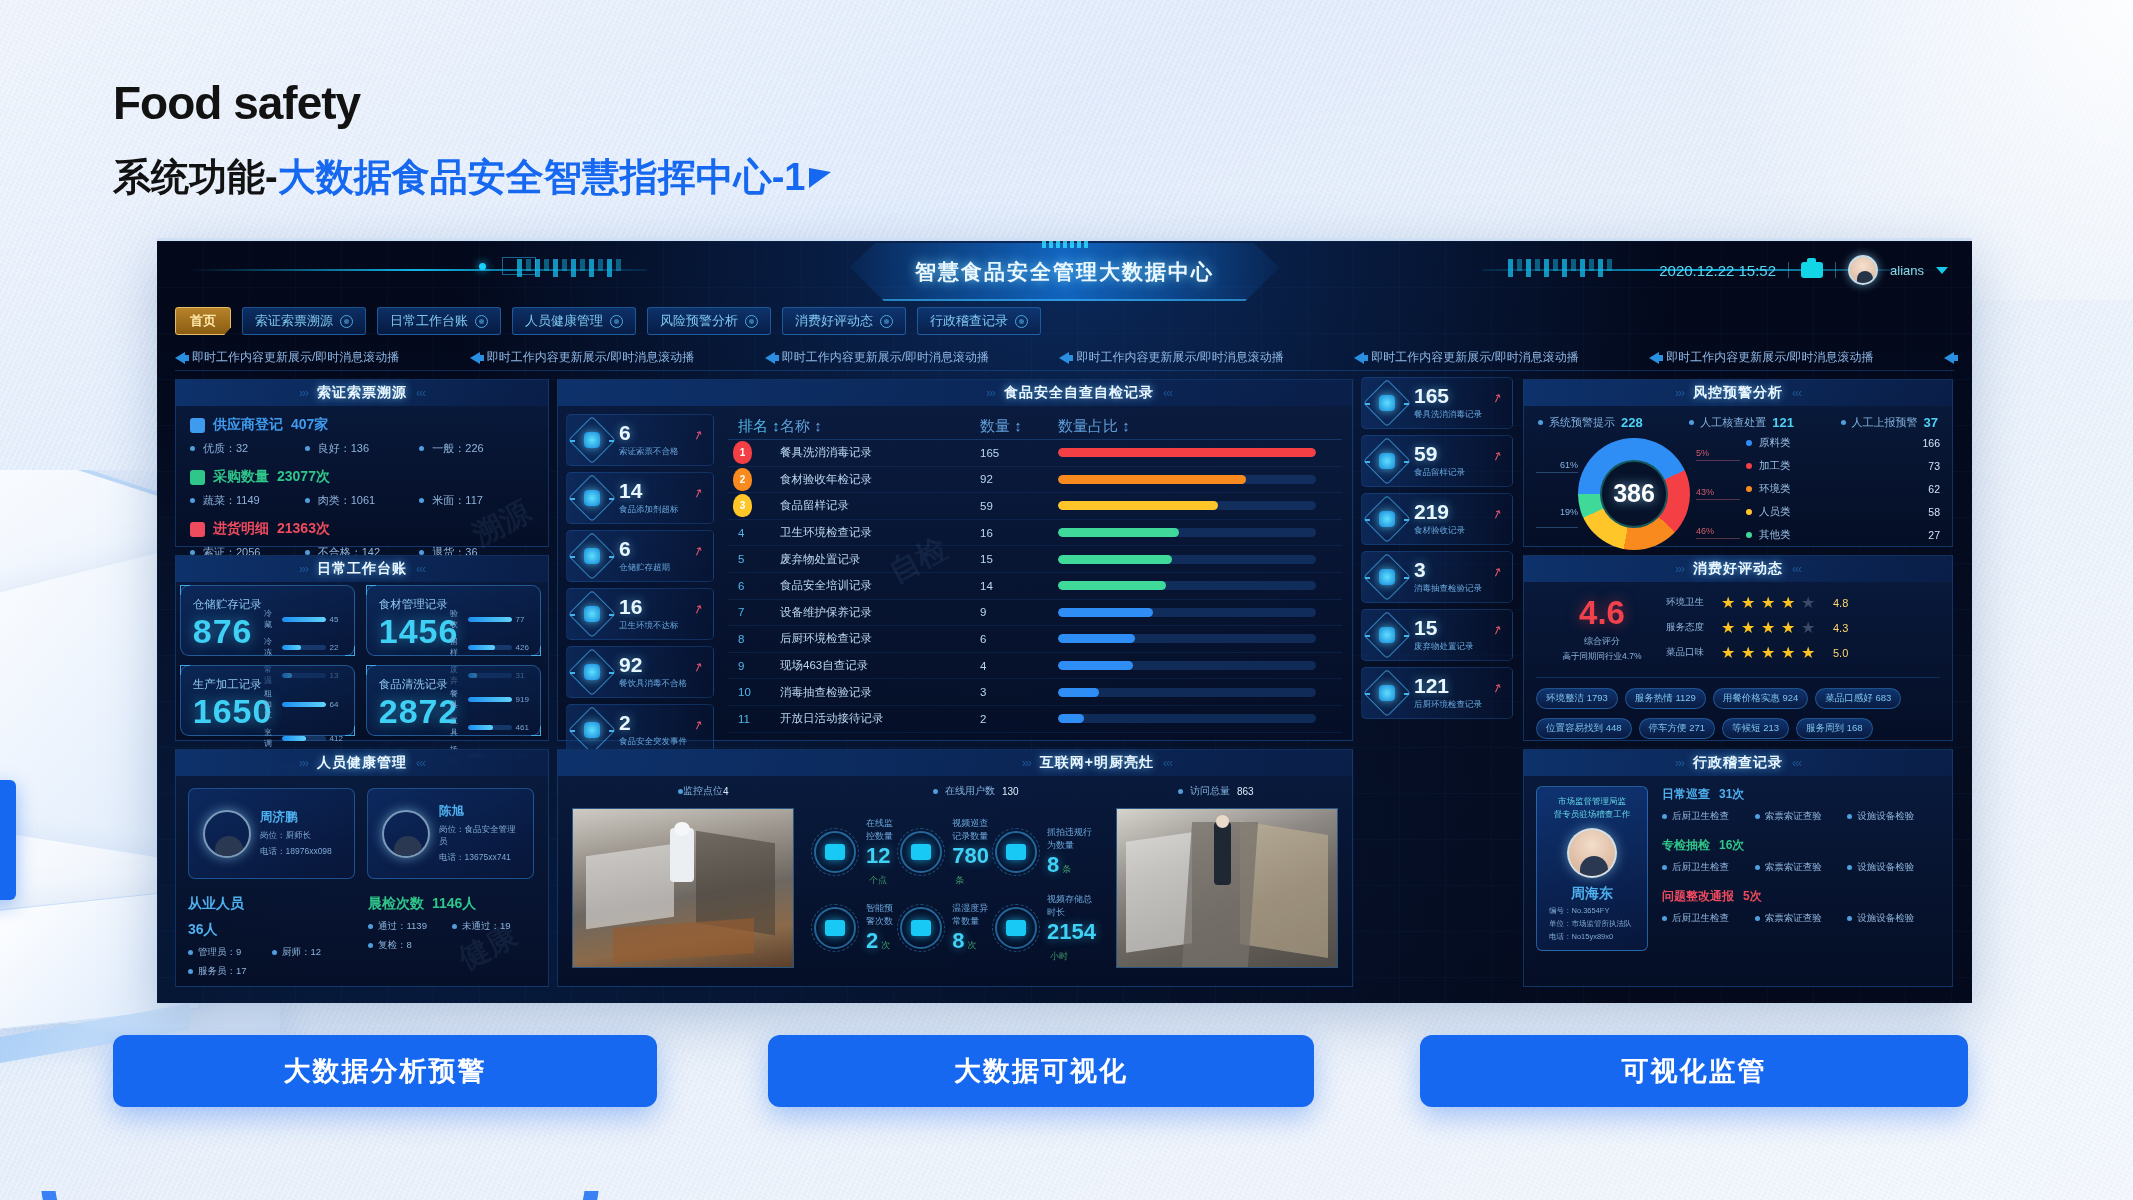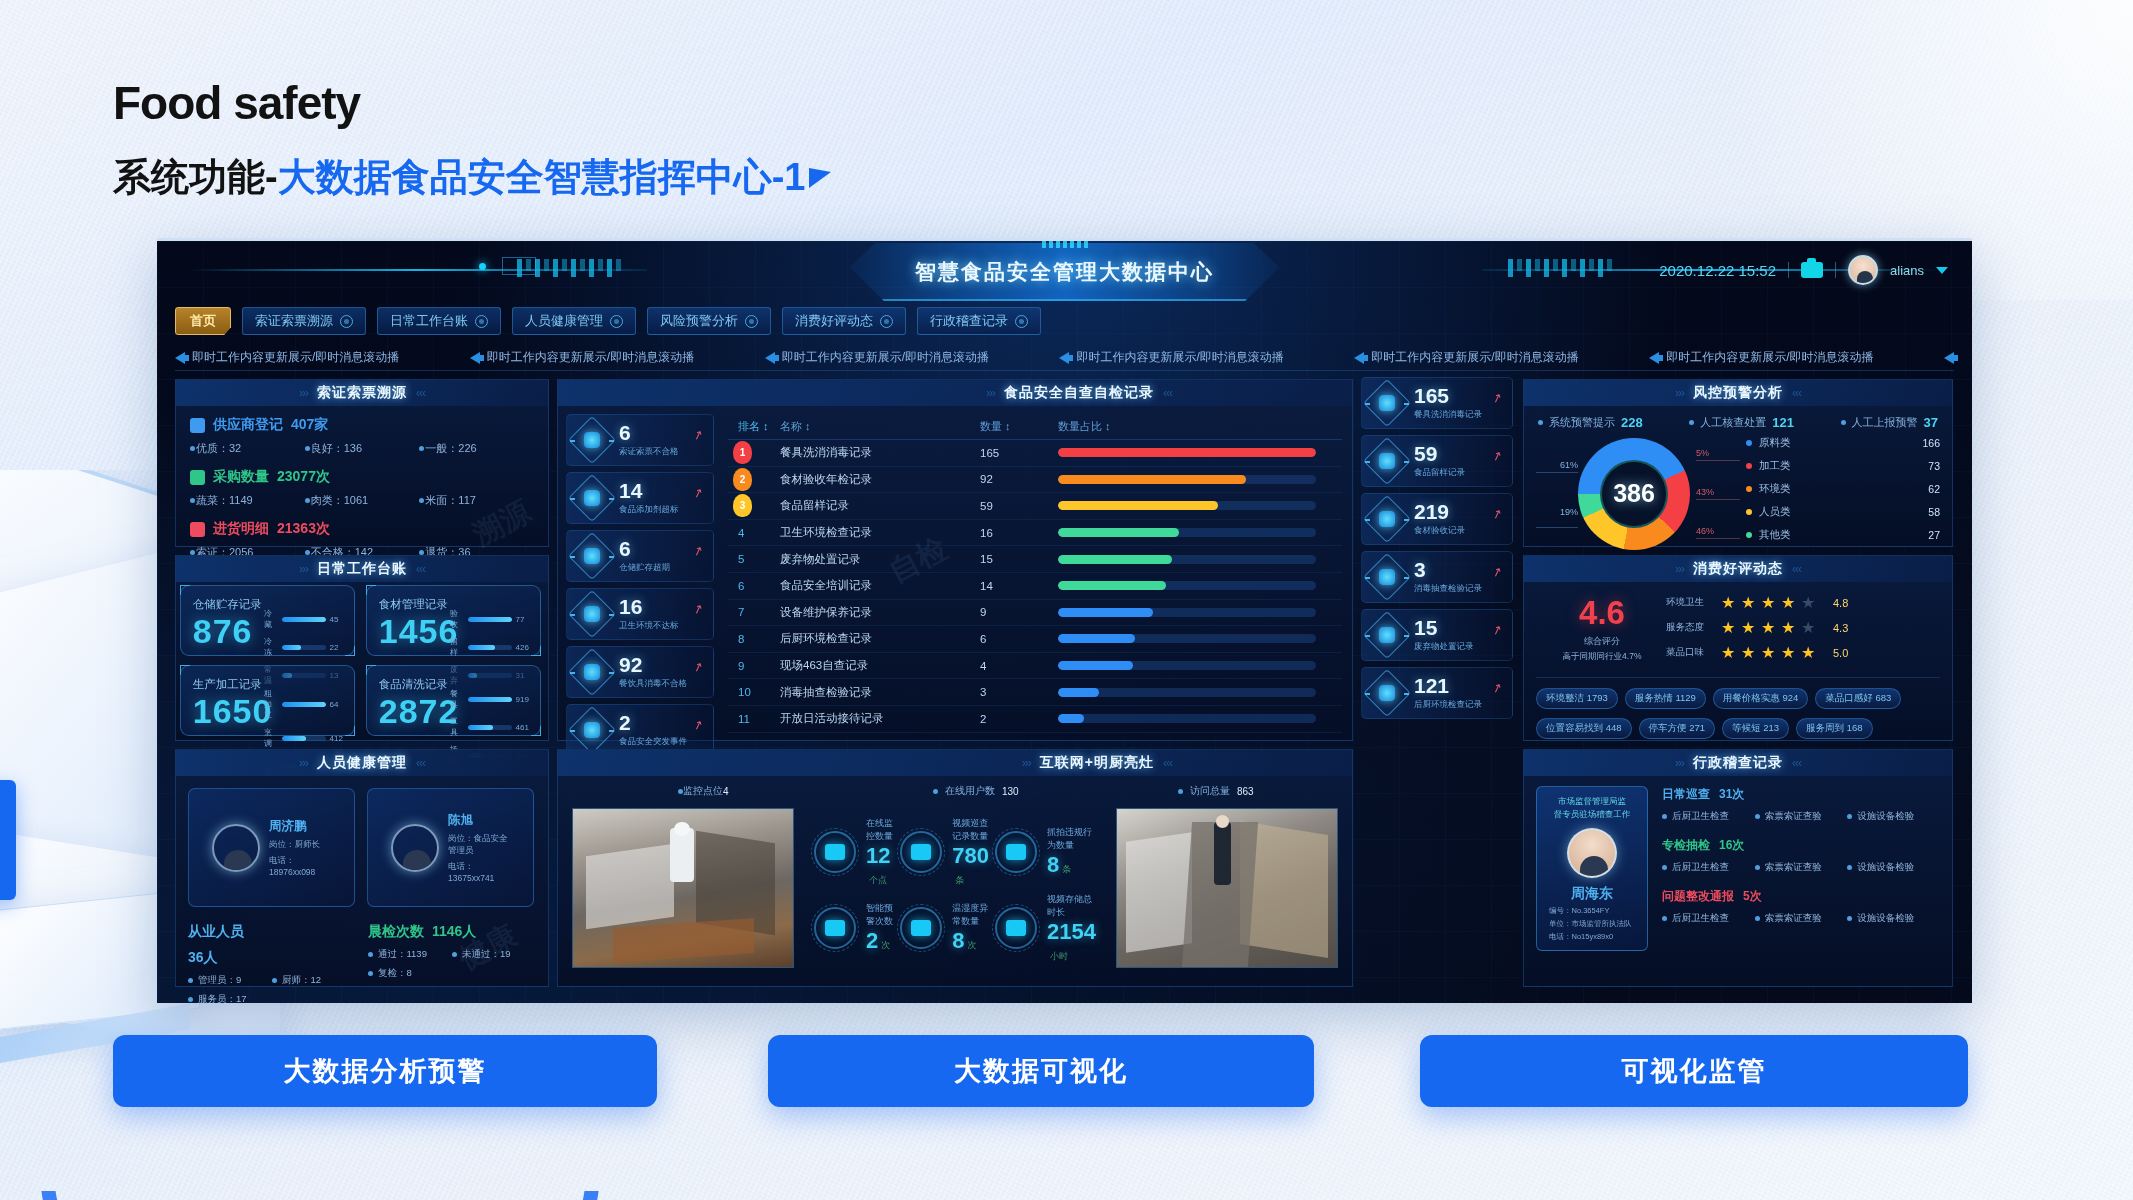--- a/index.html
+++ b/index.html
@@ -126,42 +126,42 @@
         display:flex; align-items:center; justify-content:center; gap:9px; }
   .p-head .t { font-size:14px; font-weight:bold; color:#e9f6ff; letter-spacing:1px;
         text-shadow:0 0 8px rgba(110,200,255,.8); }
   .chev { color:#2f8fe0; font-size:12px; letter-spacing:-1px; }
   .chev.dim { opacity:.45; }
 
   
   .src-row { display:flex; align-items:center; gap:8px; }
   .src-title { font-size:14px; font-weight:bold; }
   .src-sub { display:flex; margin-top:7px; }
-  .src-sub .cell { flex:1; display:flex; align-items:center; gap:1px; color:#8fb4dd; font-size:11px; }
+  .src-sub .cell { flex:1; display:flex; align-items:center; gap:8px; color:#8fb4dd; font-size:11px; }
   .dot { width:5px;height:5px;border-radius:50%;background:#4f9ede; flex:none; }
   .ic { width:15px;height:15px; flex:none; }
 
   .kpi { position:absolute; width:47%; height:44%;
         background:linear-gradient(160deg, rgba(16,54,116,.55), rgba(8,24,60,.55));
         border:1px solid rgba(60,150,225,.5); border-radius:9px; padding:11px 12px; }
   .kpi:before, .kpi:after { content:""; position:absolute; width:9px;height:9px;border:1px solid #3fa9e8; }
   .kpi:before { left:-1px; top:-1px; border-right:0; border-bottom:0; }
   .kpi:after { right:-1px; bottom:-1px; border-left:0; border-top:0; }
   .kpi .lab { font-size:11.5px; color:#8ec8f2; }
   .kpi .val { font-size:34px; font-weight:bold; color:#3fd0f5; line-height:1.15;
         text-shadow:0 0 14px rgba(60,200,245,.55); letter-spacing:1px; }
   .kpi .bars { position:absolute; right:10px; top:22px; width:46%; }
   .kpi .brow { display:flex; align-items:center; gap:4px; margin-bottom:6px; }
   .kpi .brow span { font-size:8px; color:#78a7d4; width:14px; }
   .kpi .track { flex:1; height:5px; border-radius:3px; background:rgba(40,95,165,.45); overflow:hidden; }
   .kpi .fill { height:100%; border-radius:3px; background:linear-gradient(90deg,#1b8ef0,#5fd2fb); }
 
   .person { width:48%; border:1px solid rgba(50,130,210,.5); border-radius:7px;
         background:linear-gradient(150deg, rgba(14,48,110,.7), rgba(8,22,58,.7));
-        padding:23px; display:flex; gap:9px; align-items:center; }
+        padding:14px; display:flex; gap:9px; align-items:center; }
   .face { width:48px;height:48px;border-radius:50%; flex:none; overflow:hidden; position:relative;
         background:radial-gradient(circle at 50% 32%, #f2ddcb 0%, #d9b69c 55%, #b9apply 100%);
         box-shadow:0 0 12px rgba(150,215,255,.55); border:2px solid rgba(200,235,255,.6); }
   .face:after{content:"";position:absolute;left:10px;bottom:0;width:28px;height:20px;border-radius:14px 14px 0 0;background:#2a3852;}
   .person .nm { font-size:12.5px; color:#4fb0ef; font-weight:bold; }
   .person .ln { font-size:8.5px; color:#7ea8d2; margin-top:4px; }
 
   
   .mini-stat { height:52px; margin-bottom:6px; border-radius:5px; display:flex; align-items:center; gap:8px;
         padding-left:6px; background:linear-gradient(90deg, rgba(18,56,120,.55), rgba(8,22,56,.3));
@@ -173,21 +173,21 @@
         width:16px;height:16px;border-radius:4px; background:radial-gradient(circle,#5fe0ff,#1787d8);
         box-shadow:0 0 10px rgba(90,215,255,.8); }
   .dia .tick { position:absolute; width:5px;height:1.5px; background:#3fb5ec; top:50%; }
   .dia .tick.l{left:-3px;} .dia .tick.r{right:-3px;}
   .ms-num { font-size:21px; font-weight:bold; color:#e8f7ff; line-height:1;
         text-shadow:0 0 10px rgba(120,215,255,.6); }
   .ms-lab { font-size:8.5px; color:#69a9dd; margin-top:3px; white-space:nowrap; }
   .arrow-up { position:absolute; right:10px; top:13px; color:#e8556f; font-size:12px; transform:rotate(-20deg); }
 
   .tbl-head { display:flex; align-items:center; height:26px; border-bottom:1px solid rgba(38,100,175,.4);
-        color:#5f9fd8; font-size:11px;justify-content:center; }
+        color:#5f9fd8; font-size:15px;justify-content:center; }
   .tbl-row { display:flex; align-items:center; height:26.6px; border-bottom:1px solid rgba(30,80,145,.22);
         color:#bcd8f0; font-size:11.5px; }
   .c-idx { width:52px; text-align:left; padding-left:10px; color:#4fb7e8; }
   .c-name { width:200px; }
   .c-num { width:78px; }
   .c-bar { flex:1; padding-right:26px; }
   .bar-track { height:9px; border-radius:5px; background:rgba(26,66,125,.55); overflow:hidden; }
   .bar-fill { height:100%; border-radius:5px; }
   .medal { width:19px;height:23px; border-radius:50% 50% 45% 45%; display:flex; align-items:center;
         justify-content:center; font-size:10px; font-weight:bold; color:#fff; margin-left:5px; }

